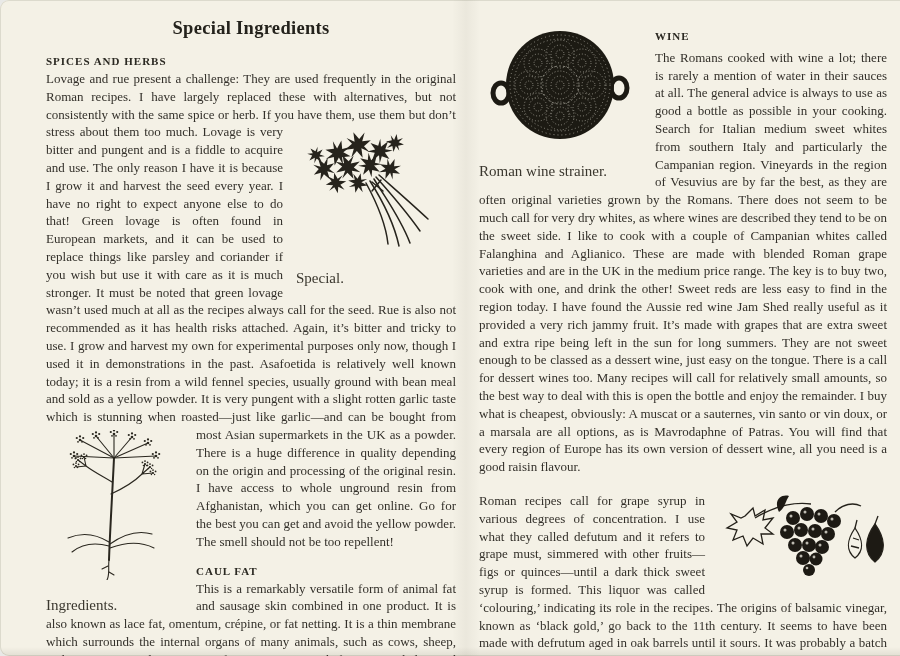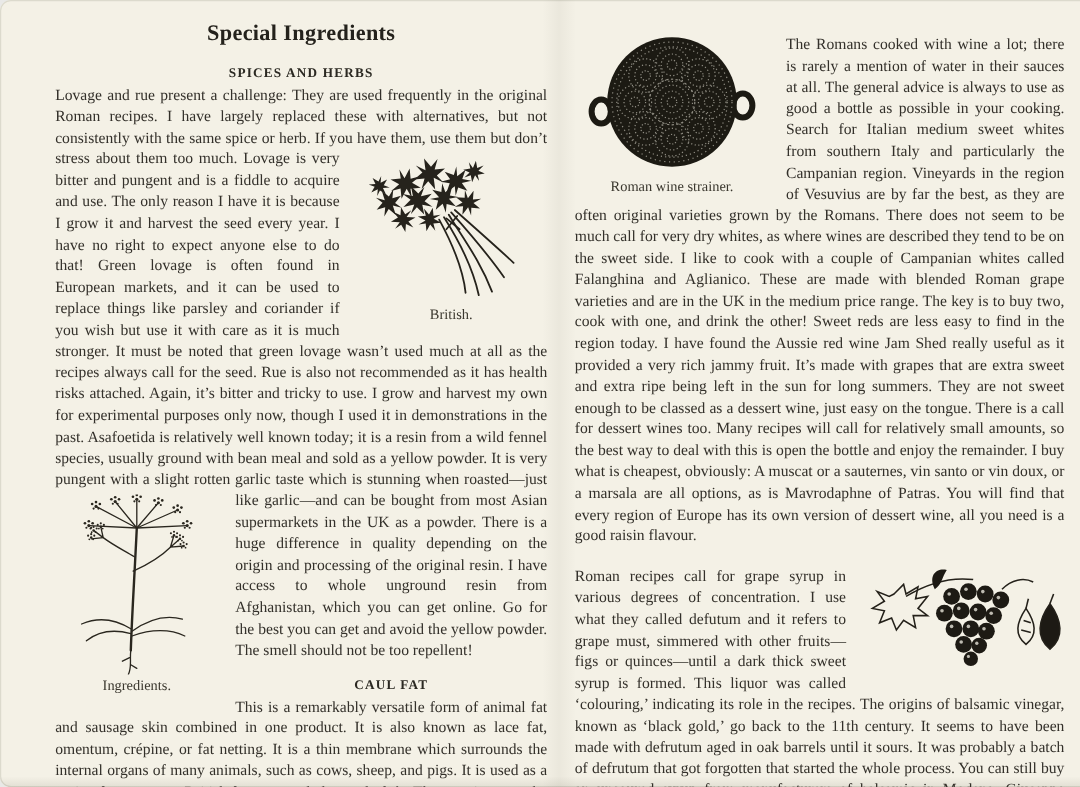--- a/index.html
+++ b/index.html
@@ -26,36 +26,36 @@
   .page { position:absolute; top:0; height:100%; box-sizing:border-box; }
   .page-left  { left:46px;  width:410px; padding-top:18px; }
   .page-right { left:479px; width:408px; padding-top:28px; }
 
   .book-title {
     font-size:18.5px; font-weight:700; letter-spacing:0.3px;
     text-align:center; margin:0 0 16px 0; color:#24221c;
   }
   .sec-heading {
     font-size:11px; font-weight:700; letter-spacing:1px;
-    margin:14px 0 3px 0; color:#2b2922;text-align:center;
+    margin:14px 0 3px 0; color:#2b2922;
   }
   .sec-heading.first { margin-top:0; }
   .body-text {
     font-size:13px; line-height:17.8px; text-align:justify; color:#33302a;
   }
   .fig { display:block; }
   .fig-right { float:right; }
   .fig-left  { float:left; }
   .fig-lovage     { width:160px; margin:2px 0 4px 13px; }
   .fig-asafoetida { width:136px; margin:4px 14px 2px 0; }
   .fig-strainer   { width:162px; margin:0 14px 6px 0; }
   .fig-fruit      { width:172px; margin:-2px 0 4px 10px; }
   .figcaption {
-    display:block; text-align:center; font-size:12px;
-    color:#3a372e; margin-top:3px; line-height:13px;
+    display:block; font-size:15px;
+    color:#3a372e; margin-top:19px; line-height:13px;
   }
   svg { display:block; margin:0 auto; }
 </style>
 </head>
 <body>
 
 <div class="spread">
   <div class="spine"></div>
 
   <div class="page page-left">
@@ -82,21 +82,21 @@
           <use href="#leafstar" transform="translate(84,26) rotate(40) scale(0.95)"></use>
           <use href="#leafstar" transform="translate(28,44) rotate(-30) scale(0.9)"></use>
           <use href="#leafstar" transform="translate(52,42) rotate(65)"></use>
           <use href="#leafstar" transform="translate(74,40) rotate(-55) scale(0.92)"></use>
           <use href="#leafstar" transform="translate(94,44) rotate(25) scale(0.85)"></use>
           <use href="#leafstar" transform="translate(40,58) rotate(80) scale(0.8)"></use>
           <use href="#leafstar" transform="translate(62,58) rotate(-75) scale(0.78)"></use>
           <use href="#leafstar" transform="translate(99,18) rotate(10) scale(0.7)"></use>
           <use href="#leafstar" transform="translate(20,30) rotate(50) scale(0.66)"></use>
         </svg>
-        <span class="figcaption">British.</span>
+        <span class="figcaption">Special.</span>
       </span>
       <span>Lovage is very bitter and pungent and is a fiddle to acquire and use. The only reason I have it is because I grow it and harvest the seed every year. I have no right to expect anyone else to do that! Green lovage is often found in European markets, and it can be used to replace things like parsley and coriander if you wish but use it with care as it is much stronger. It must be noted that green lovage wasn’t used much at all as the recipes always call for the seed. Rue is also not recommended as it has health risks attached. Again, it’s bitter and tricky to use. I grow and harvest my own for experimental purposes only now, though I used it in demonstrations in the past. Asafoetida is relatively well known today; it is a resin from a wild fennel species, usually ground with bean meal and sold as a yellow powder. It is very pungent with a slight rotten garlic taste which is stunning when roasted—just like garlic—and</span>
       <span class="fig fig-left fig-asafoetida">
         <svg width="128" height="150" viewBox="0 0 128 150">
           <defs>
             <g id="floret" fill="#2a271f">
               <circle r="1.3"></circle>
                 <circle cx="3.2" cy="-2" r="1.1"></circle>
                 <circle cx="-3.2" cy="-2" r="1.1"></circle>
                 <circle cx="0" cy="-3.6" r="1.1"></circle>
@@ -185,20 +185,21 @@
             <circle cx="76" cy="26" r="14" stroke-dasharray="1,2"></circle>
               <circle cx="76" cy="26" r="9" stroke-dasharray="1,2"></circle>
               <circle cx="76" cy="26" r="4" stroke-dasharray="1,1.5"></circle>
             <circle cx="98" cy="35" r="14" stroke-dasharray="1,2"></circle>
               <circle cx="98" cy="35" r="9" stroke-dasharray="1,2"></circle>
               <circle cx="98" cy="35" r="4" stroke-dasharray="1,1.5"></circle>
           </g>
         </svg>
         <span class="figcaption">Roman wine strainer.</span>
       </span>
+      <h2 class="sec-heading first">WINE</h2>
       <span>The Romans cooked with wine a lot; there is rarely a mention of water in their sauces at all. The general advice is always to use as good a bottle as possible in your cooking. Search for Italian medium sweet whites from southern Italy and particularly the Campanian region. Vineyards in the region of Vesuvius are by far the best, as they are often original varieties grown by the Romans. There does not seem to be much call for very dry whites, as where wines are described they tend to be on the sweet side. I like to cook with a couple of Campanian whites called Falanghina and Aglianico. These are made with blended Roman grape varieties and are in the UK in the medium price range. The key is to buy two, cook with one, and drink the other! Sweet reds are less easy to find in the region today. I have found the Aussie red wine Jam Shed really useful as it provided a very rich jammy fruit. It’s made with grapes that are extra sweet and extra ripe being left in the sun for long summers. They are not sweet enough to be classed as a dessert wine, just easy on the tongue. There is a call for dessert wines too. Many recipes will call for relatively small amounts, so the best way to deal with this is open the bottle and enjoy the remainder. I buy what is cheapest, obviously: A muscat or a sauternes, vin santo or vin doux, or a marsala are all options, as is Mavrodaphne of Patras. You will find that every region of Europe has its own version of dessert wine, all you need is a good raisin flavour.</span>
     </div>
 
     <div class="body-text" style="margin-top:16px;">
       <span class="fig fig-right fig-fruit">
         <svg width="172" height="92" viewBox="0 0 172 92">
           <g stroke="#24211a" fill="none" stroke-width="1.3">
             <path d="M30,26 L38,18 L40,26 L50,20 L48,30 L58,28 L50,38 L58,44 L46,44 L48,54 L38,48 L32,56 L28,46 L18,50 L22,40 L12,38 L22,32 L16,24 L26,28 Z"></path>
             <path d="M40,28 C60,16 80,12 96,14"></path>
             <path d="M120,22 C128,14 138,12 146,16"></path>

